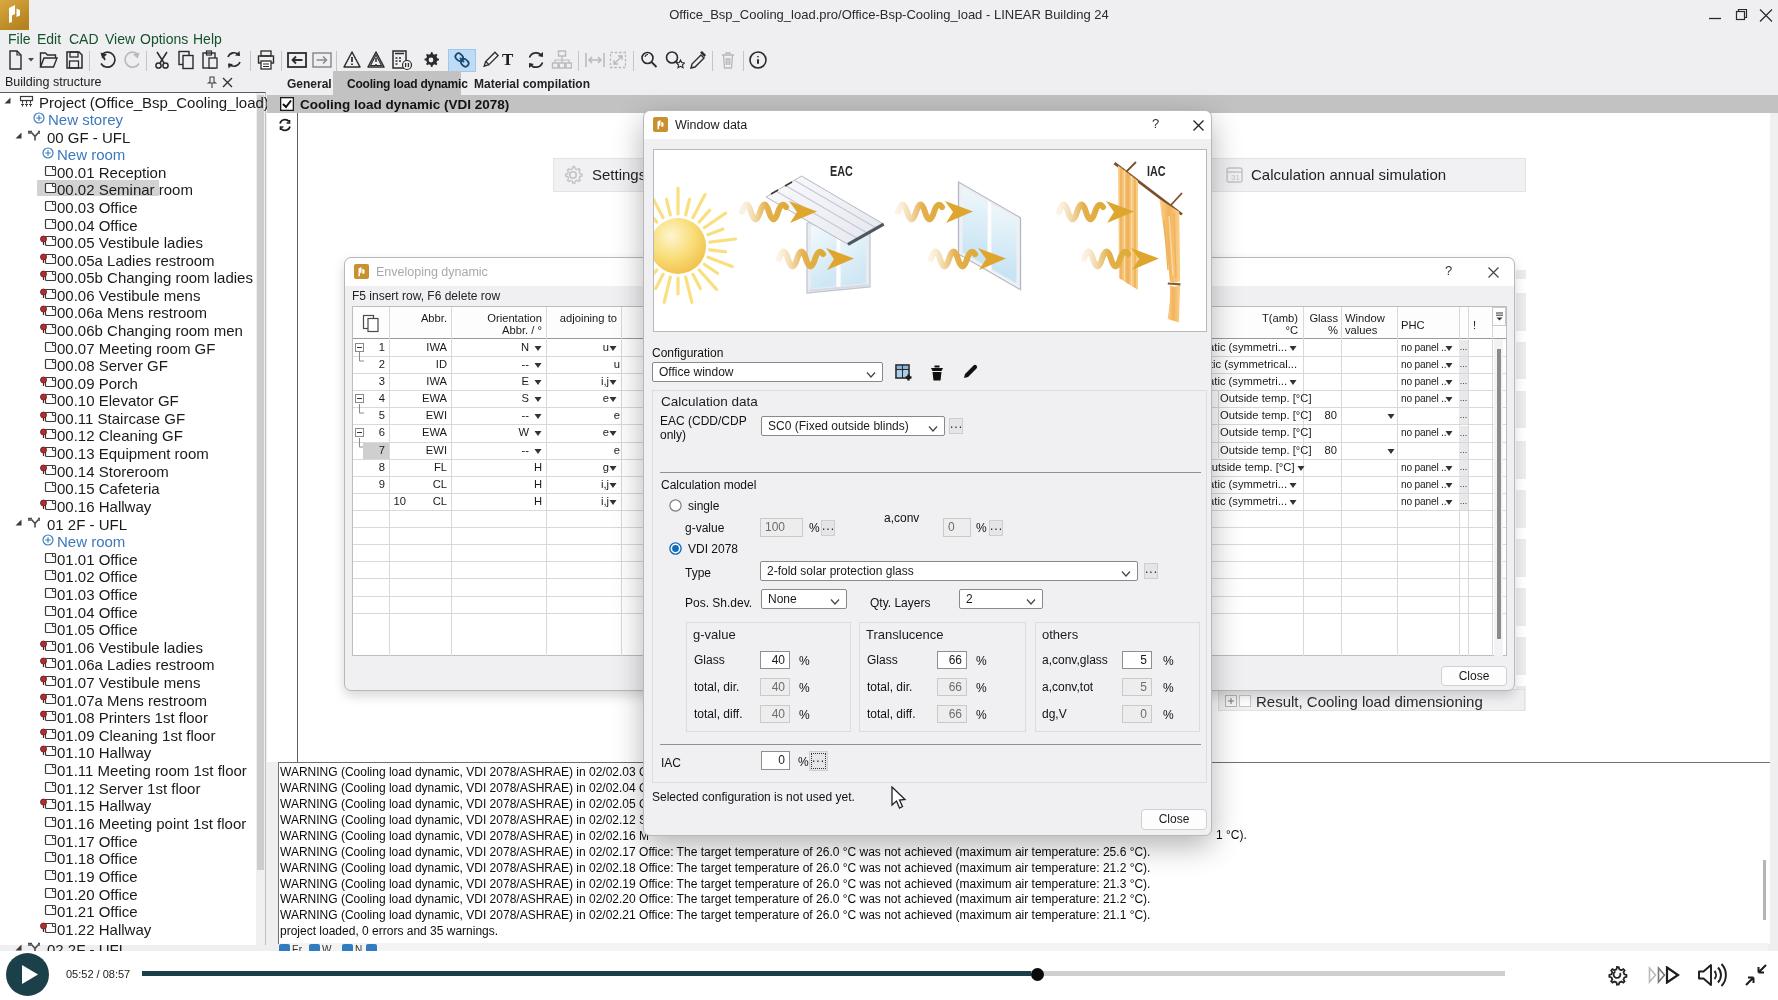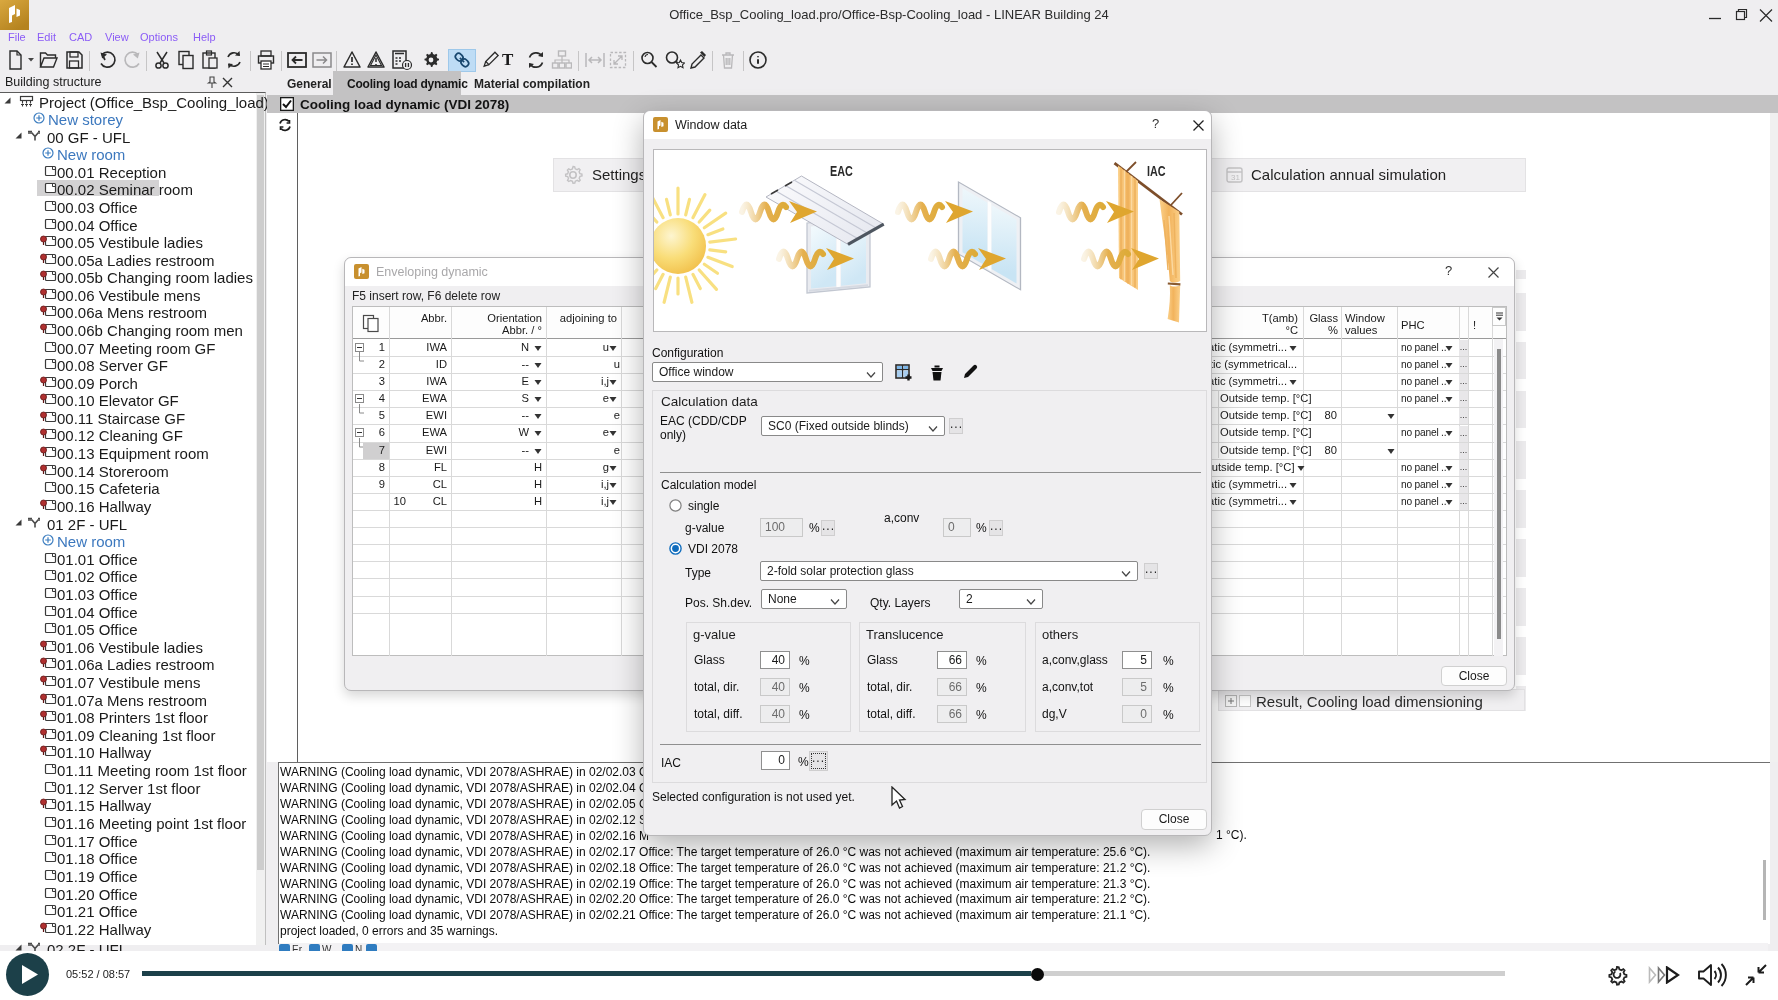--- a/index.html
+++ b/index.html
@@ -3,21 +3,21 @@
 <meta charset="utf-8">
 <style>
 * { margin:0; padding:0; box-sizing:border-box; }
 html,body { width:1778px; height:1000px; overflow:hidden; }
 body { font-family:"Liberation Sans", sans-serif; background:#efeef0; position:relative; color:#1a1a1a; }
 .abs { position:absolute; }
 
 #titlebar { left:0; top:0; width:1778px; height:30px; background:#efeef0; }
 #apicon { left:0; top:0; width:29px; height:30px; }
 #title { left:0; top:0; width:1778px; height:30px; text-align:center; line-height:30px; font-size:13px; color:#2b2b2b; }
-#menubar { left:0; top:30px; width:1778px; height:18px; font-size:11px; color:#8b5cf6; }
+#menubar { left:0; top:30px; width:1778px; height:18px; font-size:14px; color:#14532d; }
 #menubar span { position:absolute; top:1px; }
 #toolbar { left:0; top:48px; width:1778px; height:25px; }
 .tsep { position:absolute; top:3px; width:1px; height:20px; background:#c6c5c6; }
 .tico { position:absolute; top:1px; }
 #tabrow { left:266px; top:70px; width:1512px; height:25px; font-size:12px; }
 .tab { position:absolute; top:7px; color:#222;font-weight:bold; }
 #activetab { position:absolute; left:67px; top:1px; width:128px; height:24px; background:#c3c2c3; }
 
 #lpanelhead { left:0; top:73px; width:266px; height:19px; background:#efeef0; font-size:12.5px; }
 #treepanel { left:0; top:92px; width:266px; height:853px; background:#fff; border-top:1px solid #5c5c5c; border-right:1px solid #c0c0c0; }

